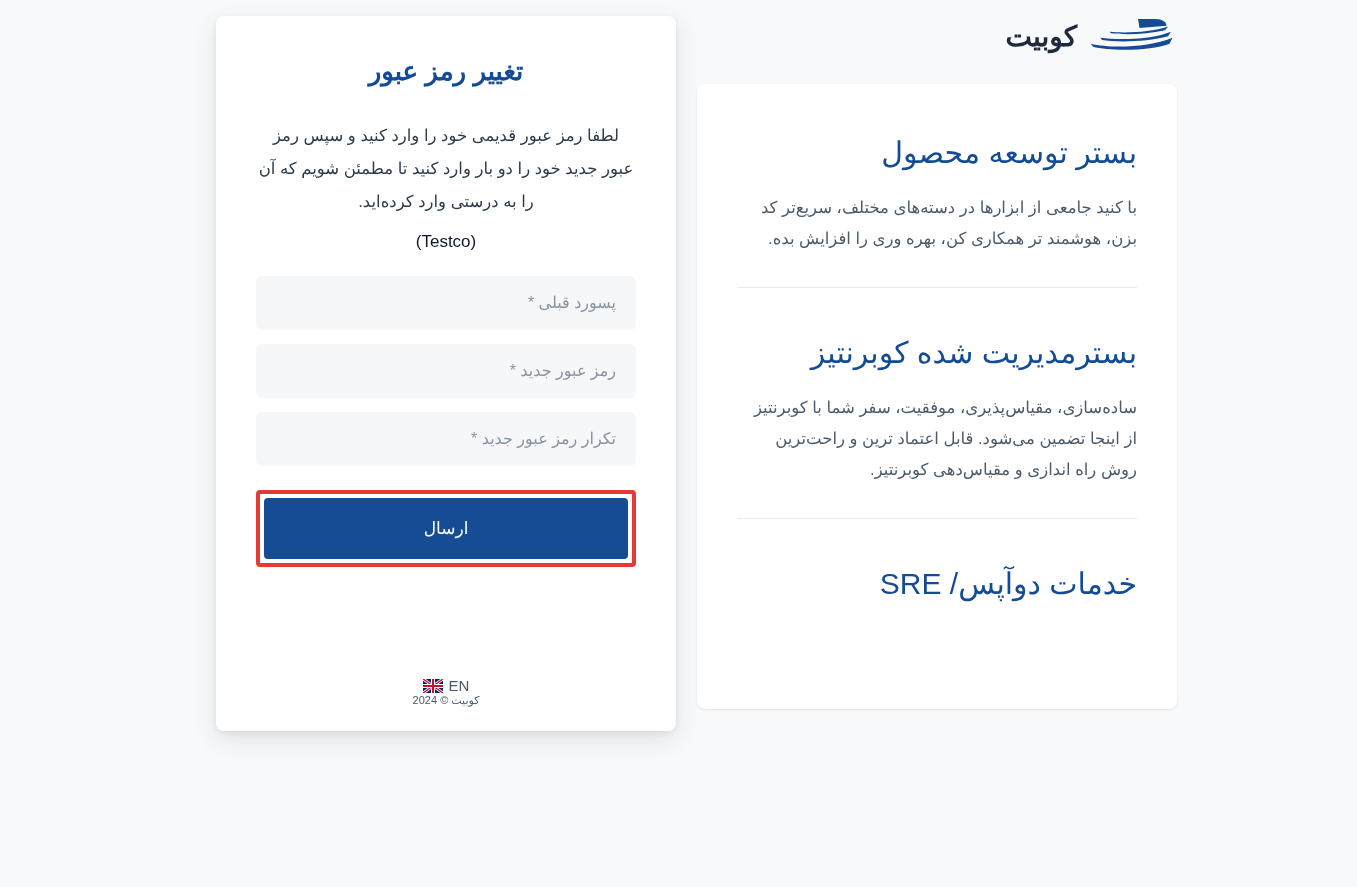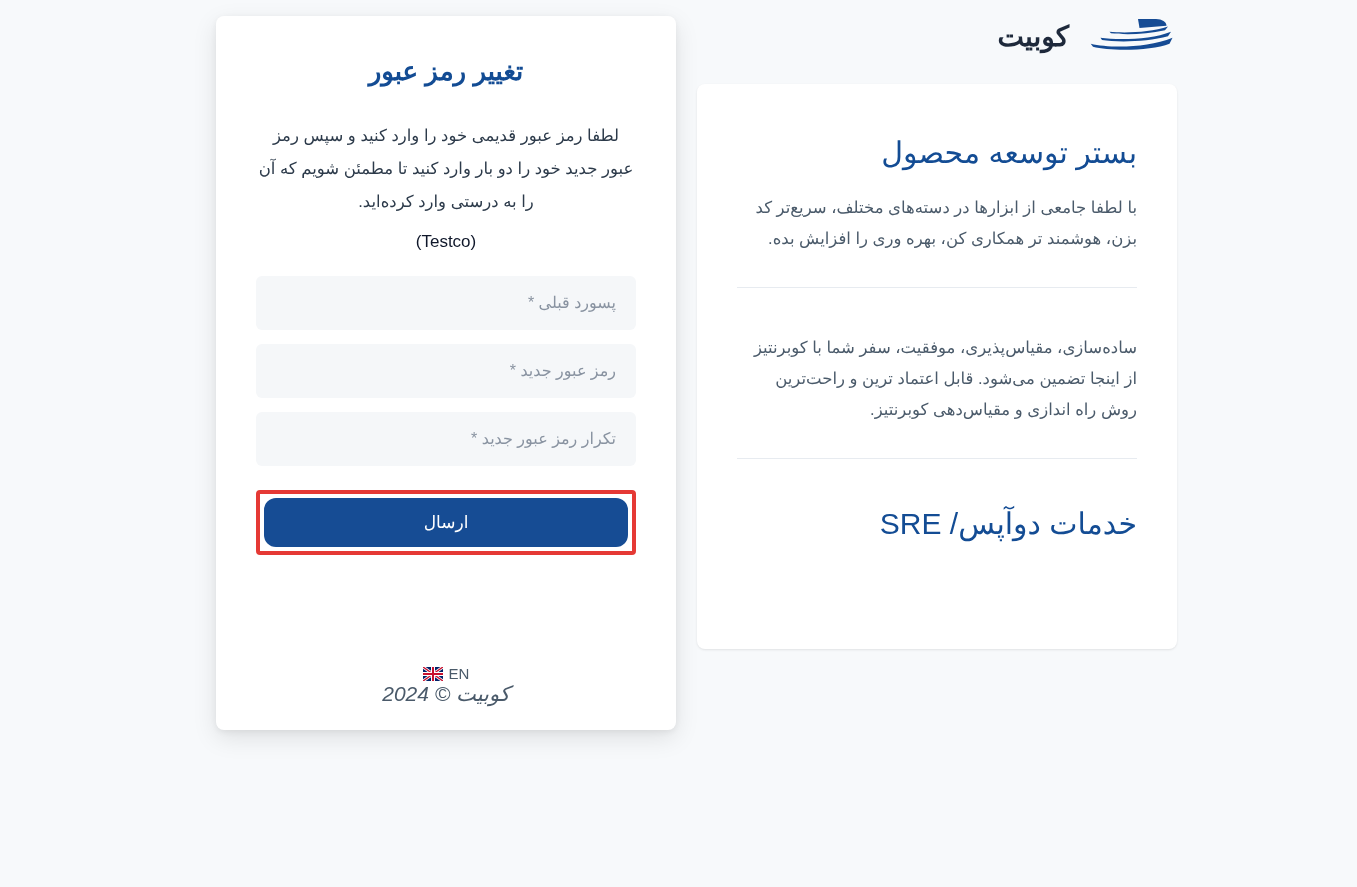--- a/index.html
+++ b/index.html
@@ -18,21 +18,21 @@
     width: 100%;
     height: 100%;
     position: relative;
   }
   .header {
     position: absolute;
     top: 14px;
     right: 180px;
     display: flex;
     align-items: center;
-    gap: 18px;
+    gap: 10px;
   }
   .brand-name {
     font-size: 28px;
     font-weight: 900;
     color: #1e293b;
   }
   .boat-icon svg {
     width: 90px;
     height: 40px;
   }
@@ -120,22 +120,22 @@
     border: 4px solid #e53935;
     border-radius: 4px;
     padding: 4px;
     margin-top: 10px;
   }
   .submit-btn {
     width: 100%;
     background: #164c94;
     color: #fff;
     border: none;
-    border-radius: 12px;
-    padding: 14px 0;
+    border-radius: 4px;
+    padding: 20px 0;
     font-size: 17px;
     font-weight: 500;
     cursor: pointer;
     font-family: inherit;
   }
   .card-footer {
     display: flex;
     justify-content: space-between;
     align-items: center;
     margin-top: 110px;
@@ -149,23 +149,22 @@
     font-size: 15px;
     color: #4a5a6a;
     cursor: pointer;
   }
   .flag-icon {
     width: 20px;
     height: 14px;
     display: inline-block;
   }
   .copyright {
-    font-size: 21px;
-    color: #4a5a6a;
-    font-style: italic;
+    font-size: 11px;
+    color: #4a5a6a;
   }
 </style>
 </head>
 <body>
 
 <div class="page-wrap">
 
   <div class="header">
     <span class="boat-icon">
       <svg viewBox="0 0 120 50" xmlns="http://www.w3.org/2000/svg">
@@ -174,23 +173,24 @@
         <path d="M30 22 C 50 24, 85 23, 108 15 L104 20 C 78 26, 48 26, 32 24 Z" fill="#154b94"></path>
         <path d="M68 5 L92 5 C 100 5, 106 9, 106 14 L70 17 Z" fill="#154b94"></path>
       </svg>
     </span>
     <span class="brand-name">کوبیت</span>
   </div>
 
   <div class="right-panel">
     <div class="feature-block">
       <h2 class="feature-title">بستر توسعه محصول</h2>
-      <p class="feature-desc">با لطفا جامعی از ابزارها در دسته‌های مختلف، سریع‌تر کد بزن، هوشمند تر همکاری کن، بهره وری را افزایش بده.</p>
+      <p class="feature-desc">با کنید جامعی از ابزارها در دسته‌های مختلف، سریع‌تر کد بزن، هوشمند تر همکاری کن، بهره وری را افزایش بده.</p>
     </div>
     <div class="feature-block">
+      <h2 class="feature-title">بسترمدیریت شده کوبرنتیز</h2>
       <p class="feature-desc">ساده‌سازی، مقیاس‌پذیری، موفقیت، سفر شما با کوبرنتیز از اینجا تضمین می‌شود. قابل اعتماد ترین و راحت‌ترین روش راه اندازی و مقیاس‌دهی کوبرنتیز.</p>
     </div>
     <div class="feature-block">
       <h2 class="feature-title">خدمات دوآپس/ SRE</h2>
     </div>
   </div>
 
   <div class="left-card">
     <h1 class="form-title">تغییر رمز عبور</h1>
     <p class="form-intro">لطفا رمز عبور قدیمی خود را وارد کنید و سپس رمز عبور جدید خود را دو بار وارد کنید تا مطمئن شویم که آن را به درستی وارد کرده‌اید.</p>

